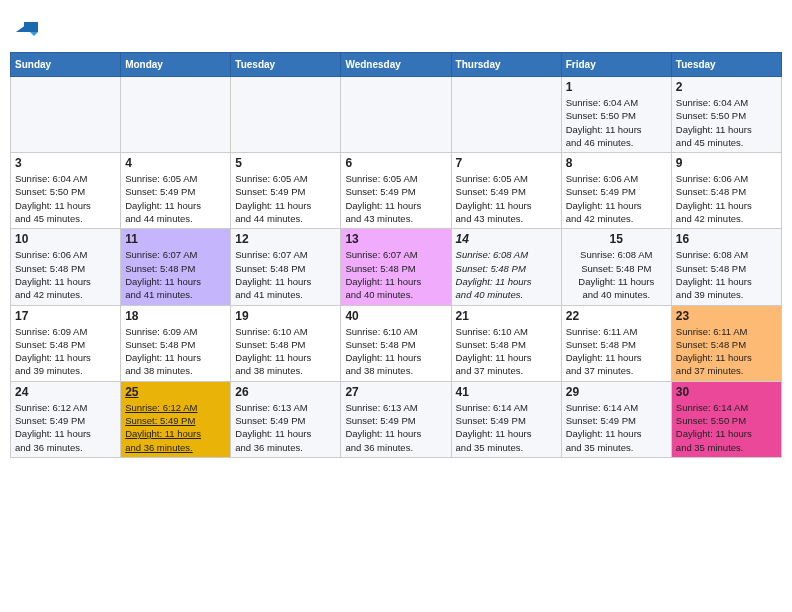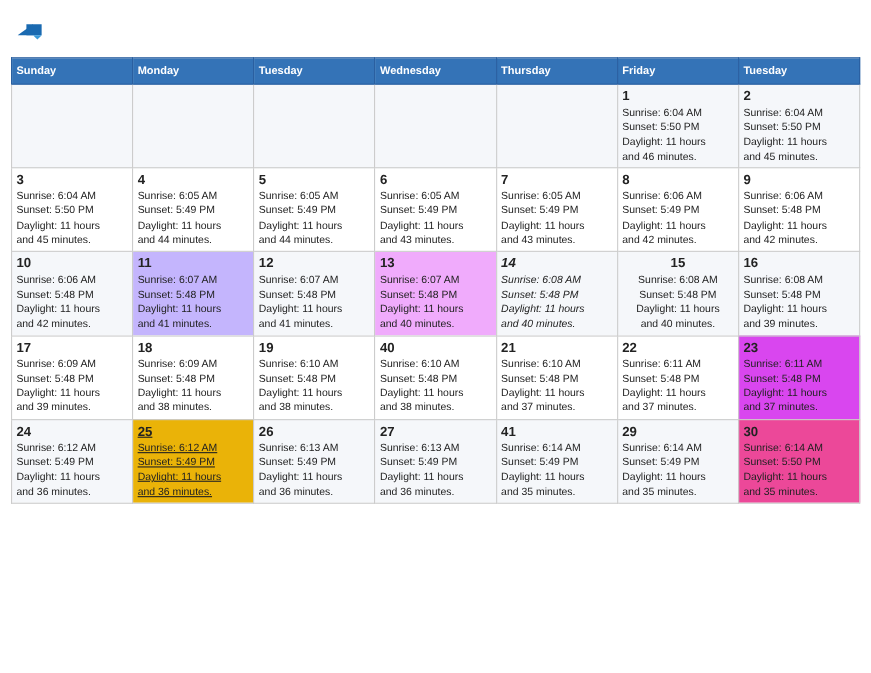--- a/index.html
+++ b/index.html
@@ -288,21 +288,21 @@
 Daylight: 11 hours
 and 37 minutes.</div>
         </td>
         <td style="background: rgb(255, 255, 255);">
           <span class="day-number">22</span>
           <div class="day-info" style="white-space: pre-line;">Sunrise: 6:11 AM
 Sunset: 5:48 PM
 Daylight: 11 hours
 and 37 minutes.</div>
         </td>
-        <td style="background: #d946ef;">
+        <td style="background: #fdba74;">
           <span class="day-number">23</span>
           <div class="day-info" style="white-space: pre-line;">Sunrise: 6:11 AM
 Sunset: 5:48 PM
 Daylight: 11 hours
 and 37 minutes.</div>
         </td>
       </tr>
       <tr>
         <td style="background: rgb(245, 247, 250);">
           <span class="day-number">24</span>

